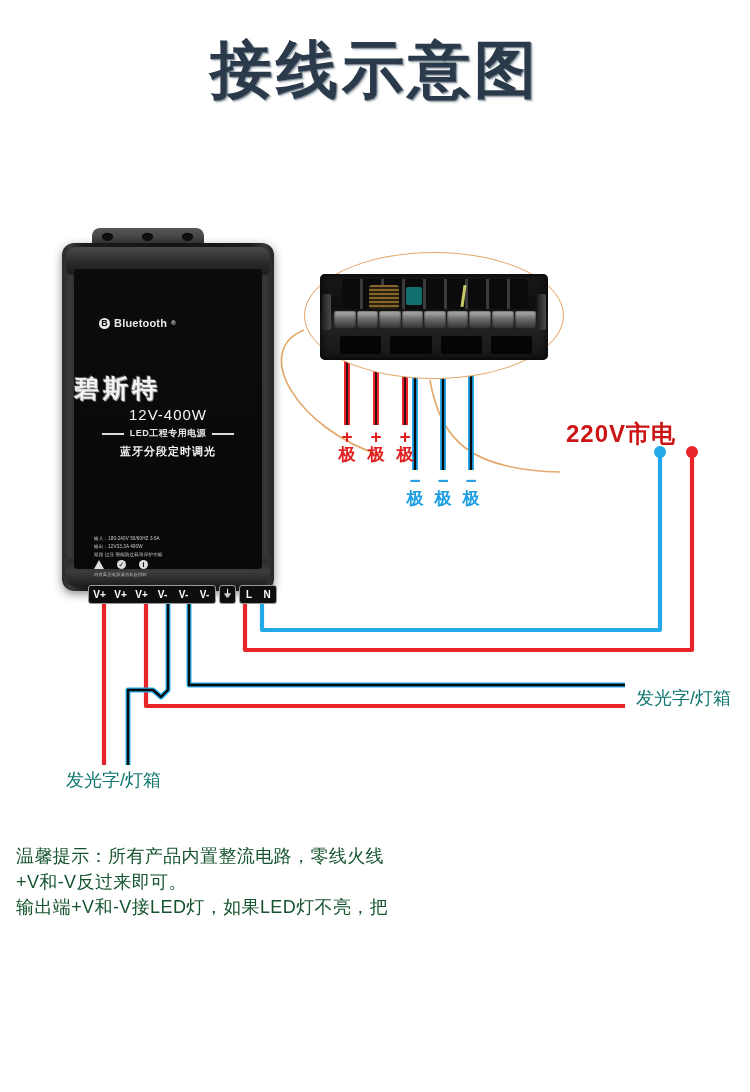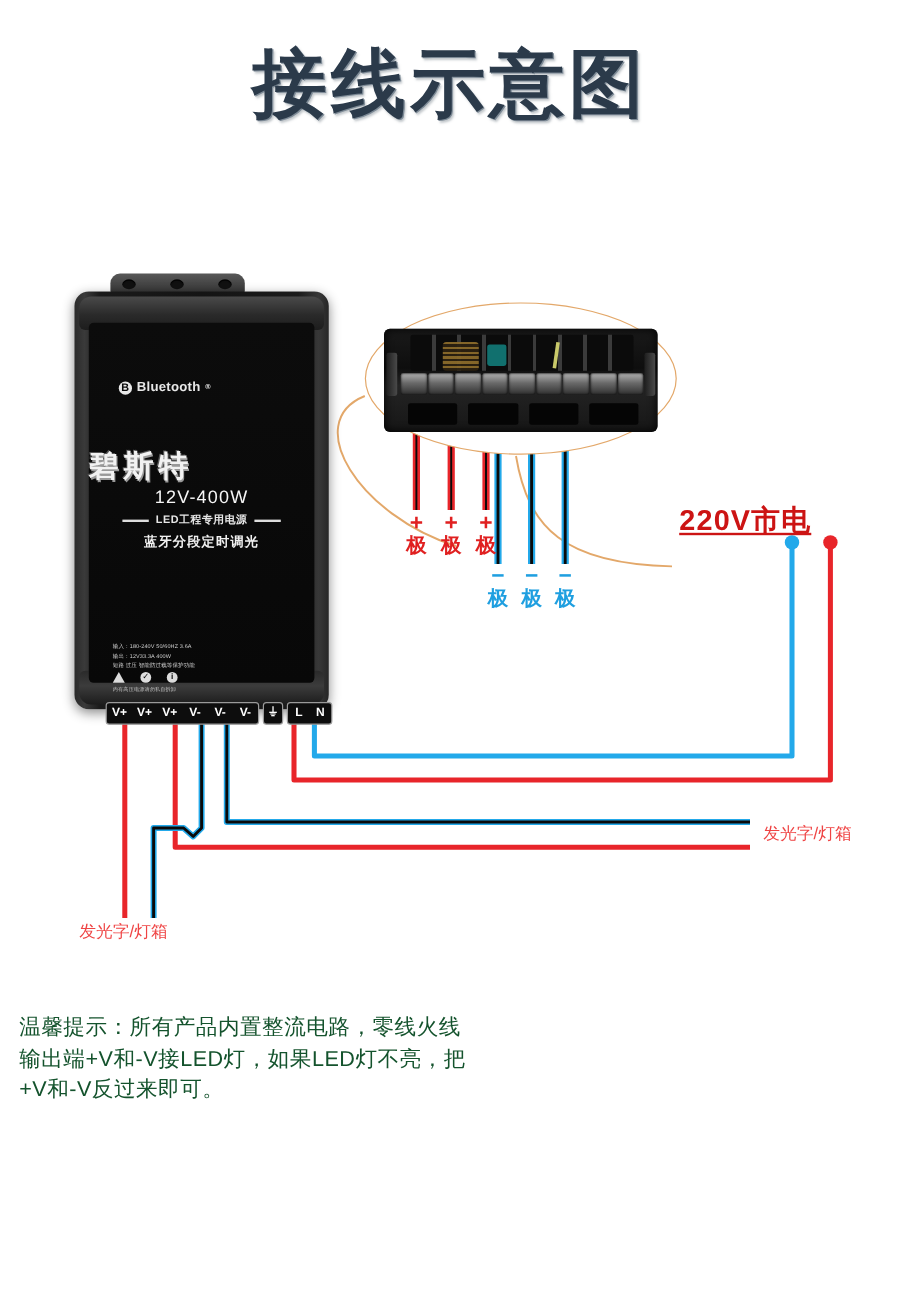--- a/index.html
+++ b/index.html
@@ -191,24 +191,23 @@
     font-size:17px;font-weight:bold;line-height:1.0;
   }
   .pole-lab .sign{display:block;font-size:19px;}
   .pole-pos{color:#e02020;}
   .pole-neg{color:#1f9fe0;}
 
   .mains-lab{
     position:absolute;left:566px;top:418px;
     font-size:24px;font-weight:bold;color:#cc1414;letter-spacing:1px;
     white-space:nowrap;
-    text-decoration:underline;
   }
   .out-lab{
-    position:absolute;font-size:14px;color:#ef4444;white-space:nowrap;
+    position:absolute;font-size:18px;color:#0f766e;white-space:nowrap;
   }
 
   
   .note{
     position:absolute;left:16px;top:844px;width:722px;
     color:#14532d;font-size:18px;line-height:1.42;letter-spacing:.4px;
   }
   .note p{margin:0;}
   .note p.indent{text-indent:10px;}
 </style>
@@ -399,17 +398,17 @@
     <span class="sign">−</span>
     <span>极</span>
   </div>
 
   <div class="mains-lab">220V市电</div>
   <div class="out-lab" style="left:636px;top:686px">发光字/灯箱</div>
   <div class="out-lab" style="left:66px;top:768px">发光字/灯箱</div>
 
   <div class="note">
     <p>温馨提示：所有产品内置整流电路，零线火线</p>
+    <p>+V和-V反过来即可。</p>
     <p>输出端+V和-V接LED灯，如果LED灯不亮，把</p>
-    <p>+V和-V反过来即可。</p>
   </div>
 
 </div>
 
 </body></html>

